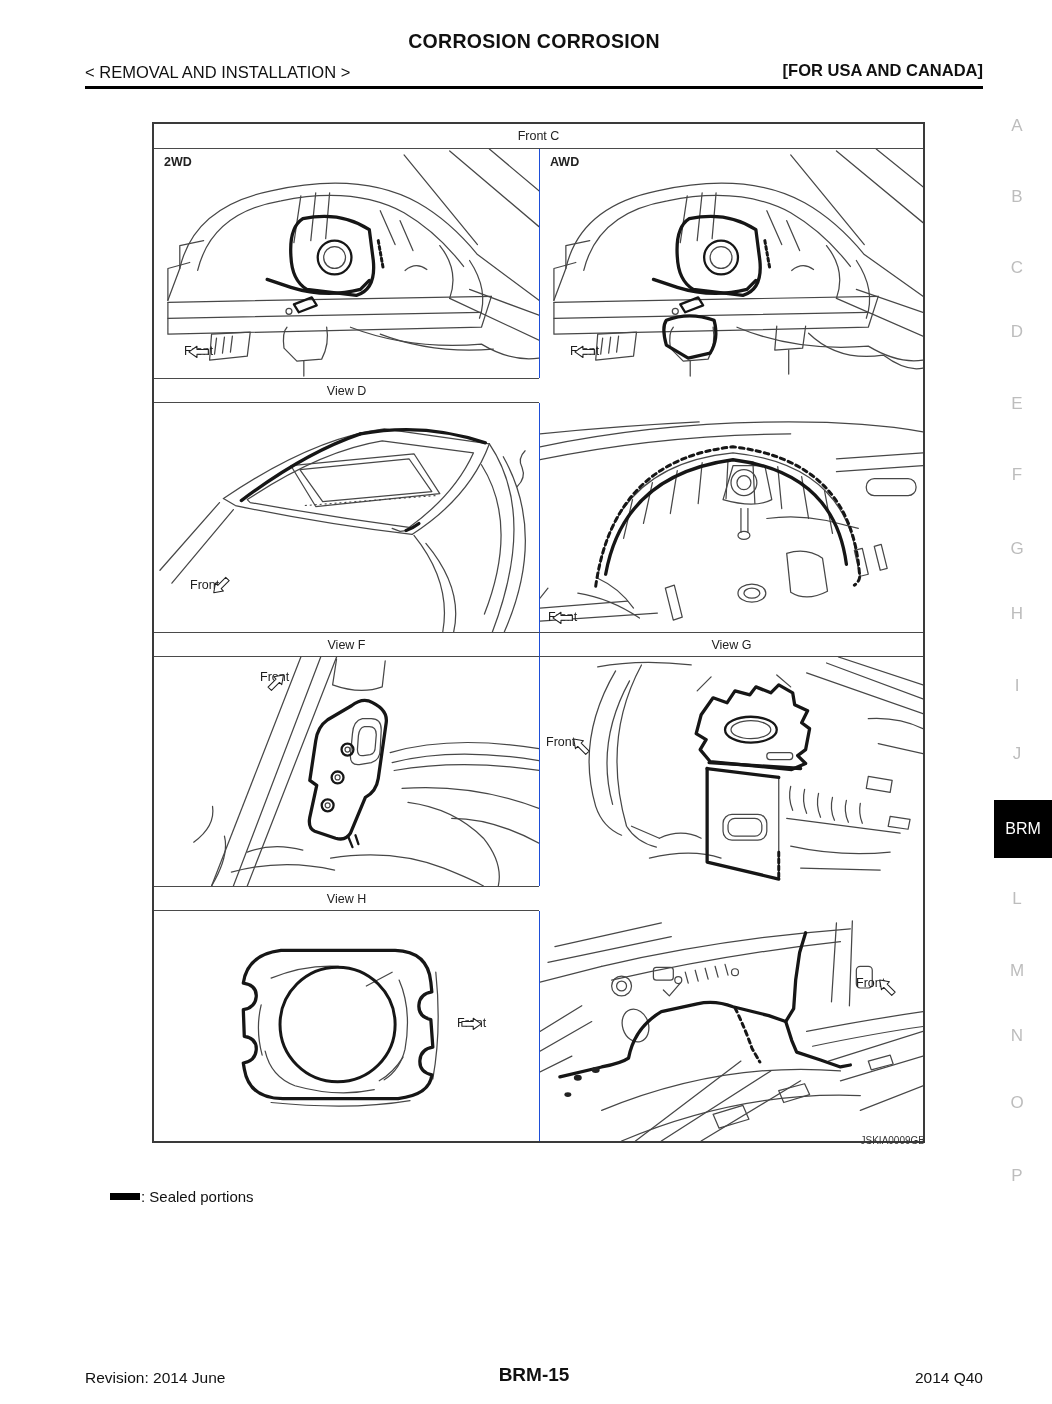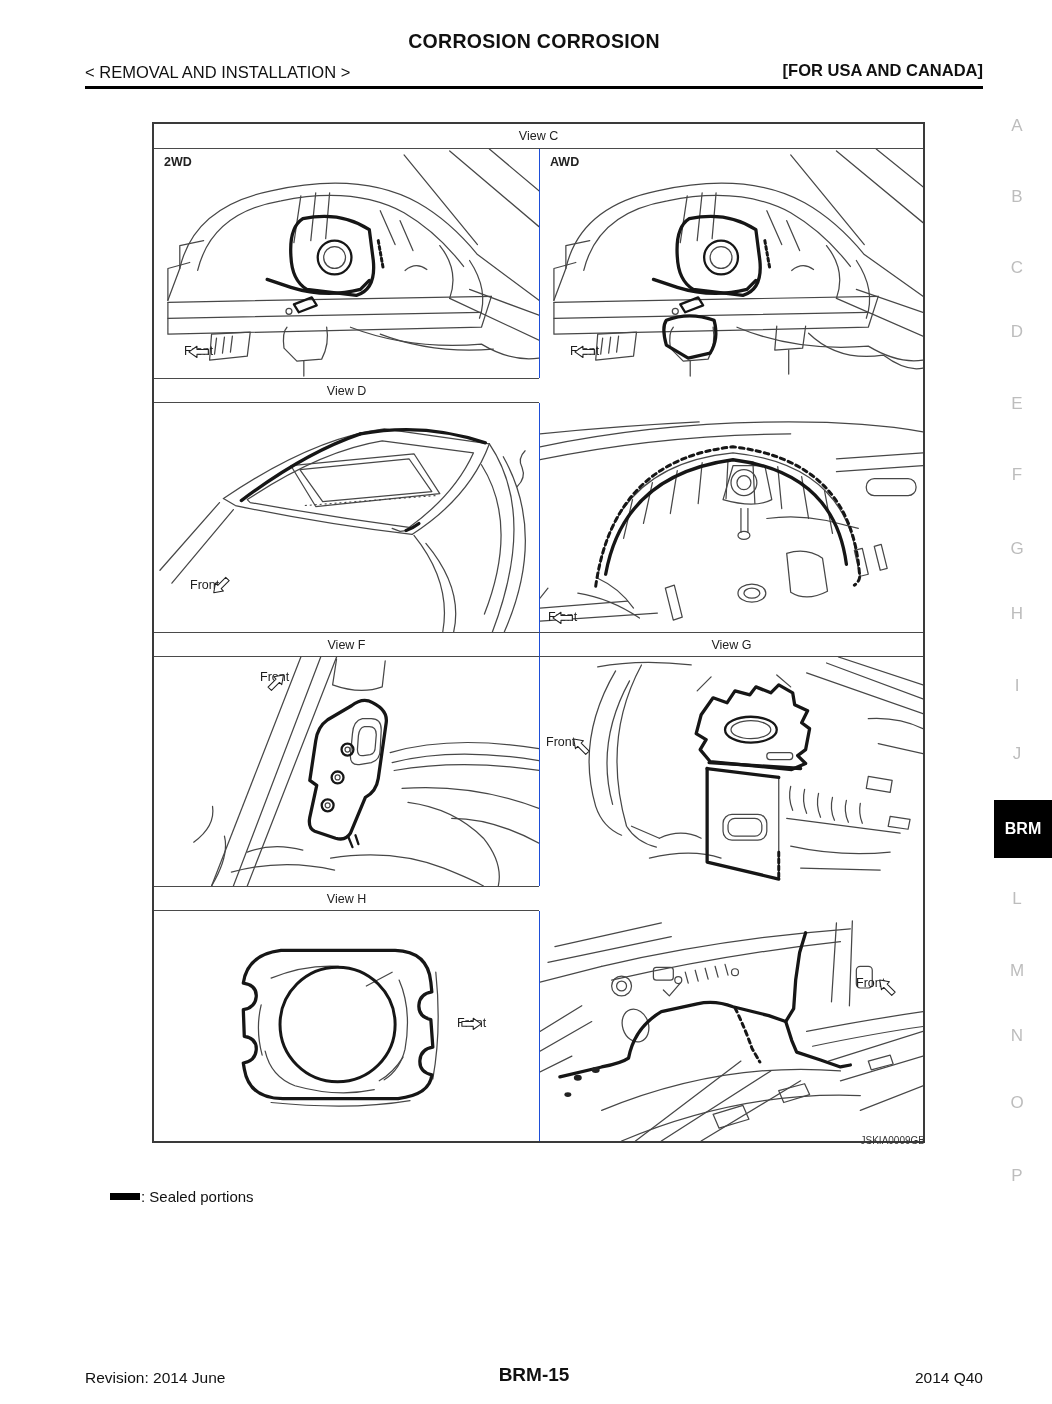--- a/index.html
+++ b/index.html
@@ -25,38 +25,38 @@
   .dot{fill:#222;stroke:none}
   .front{position:absolute;font-size:12.5px;color:#1d1d1d;line-height:1.1;white-space:nowrap;
          display:flex;align-items:center;gap:5px}
   .front.col{display:block}
   .arr{display:inline-block}
   .imgcode{left:585px;top:1135px;width:340px;text-align:right;font-size:10px;color:#333}
   .legend{left:110px;top:1188px;display:flex;align-items:center;font-size:15px;color:#111}
   .legend-bar{width:30px;height:7px;background:#000;margin-right:1px}
   .side-tab{position:absolute;left:1000px;width:34px;text-align:center;font-size:17px;color:#bdbdbd}
   .brm-tab{position:absolute;left:994px;top:800px;width:58px;height:58px;background:#000;color:#fff;
-           display:flex;align-items:center;justify-content:center;font-size:16px;font-weight:bold}
+           display:flex;align-items:center;justify-content:center;font-size:16px;font-weight:normal}
   .foot-left{left:85px;top:1369px;font-size:15.5px}
   .foot-center{left:85px;top:1364px;width:898px;text-align:center;font-size:19px;font-weight:bold}
   .foot-right{left:85px;top:1369px;width:898px;text-align:right;font-size:15.5px}
 </style>
 </head>
 <body>
 
 <div class="page">
 
   <div class="abs hdr-title">CORROSION CORROSION</div>
   <div class="abs hdr-left">&lt; REMOVAL AND INSTALLATION &gt;</div>
   <div class="abs hdr-right">[FOR USA AND CANADA]</div>
   <div class="abs hdr-rule"></div>
 
   <div class="abs figure">
 
-    <div class="band" style="left:0;top:0;width:769px;height:25px;border-top:none">View C</div>
+    <div class="band" style="left:0;top:0;width:769px;height:25px;border-top:none">Front C</div>
 
     <div class="panel" style="left:0;top:25px;width:385px;height:229px">
       <svg viewBox="0 0 388 230" preserveAspectRatio="none">
         <path class="t" d="M14,152 L26,120 Q40,58 118,42 Q208,22 266,54 Q298,72 326,106 L388,152"></path>
         <path class="t" d="M44,122 Q58,64 128,52 Q202,37 252,64 Q286,84 312,118"></path>
         <path class="t" d="M252,6 L326,96"></path>
           <path class="t" d="M298,2 L388,78"></path>
           <path class="t" d="M338,0 L388,42"></path>
         <path class="t" d="M14,152 L14,120 L36,114"></path>
           <path class="t" d="M26,120 L26,97 L50,92"></path>

